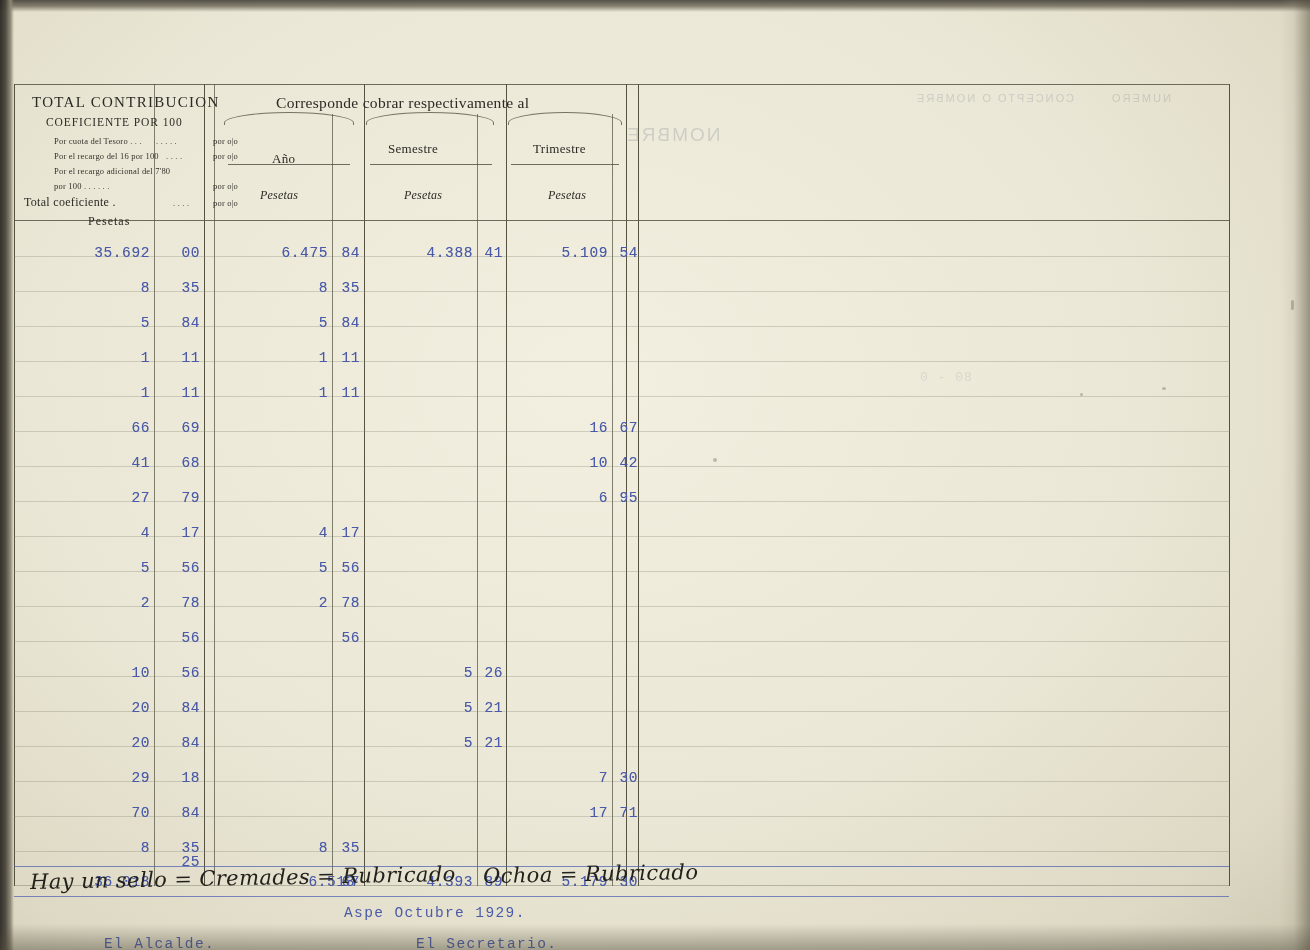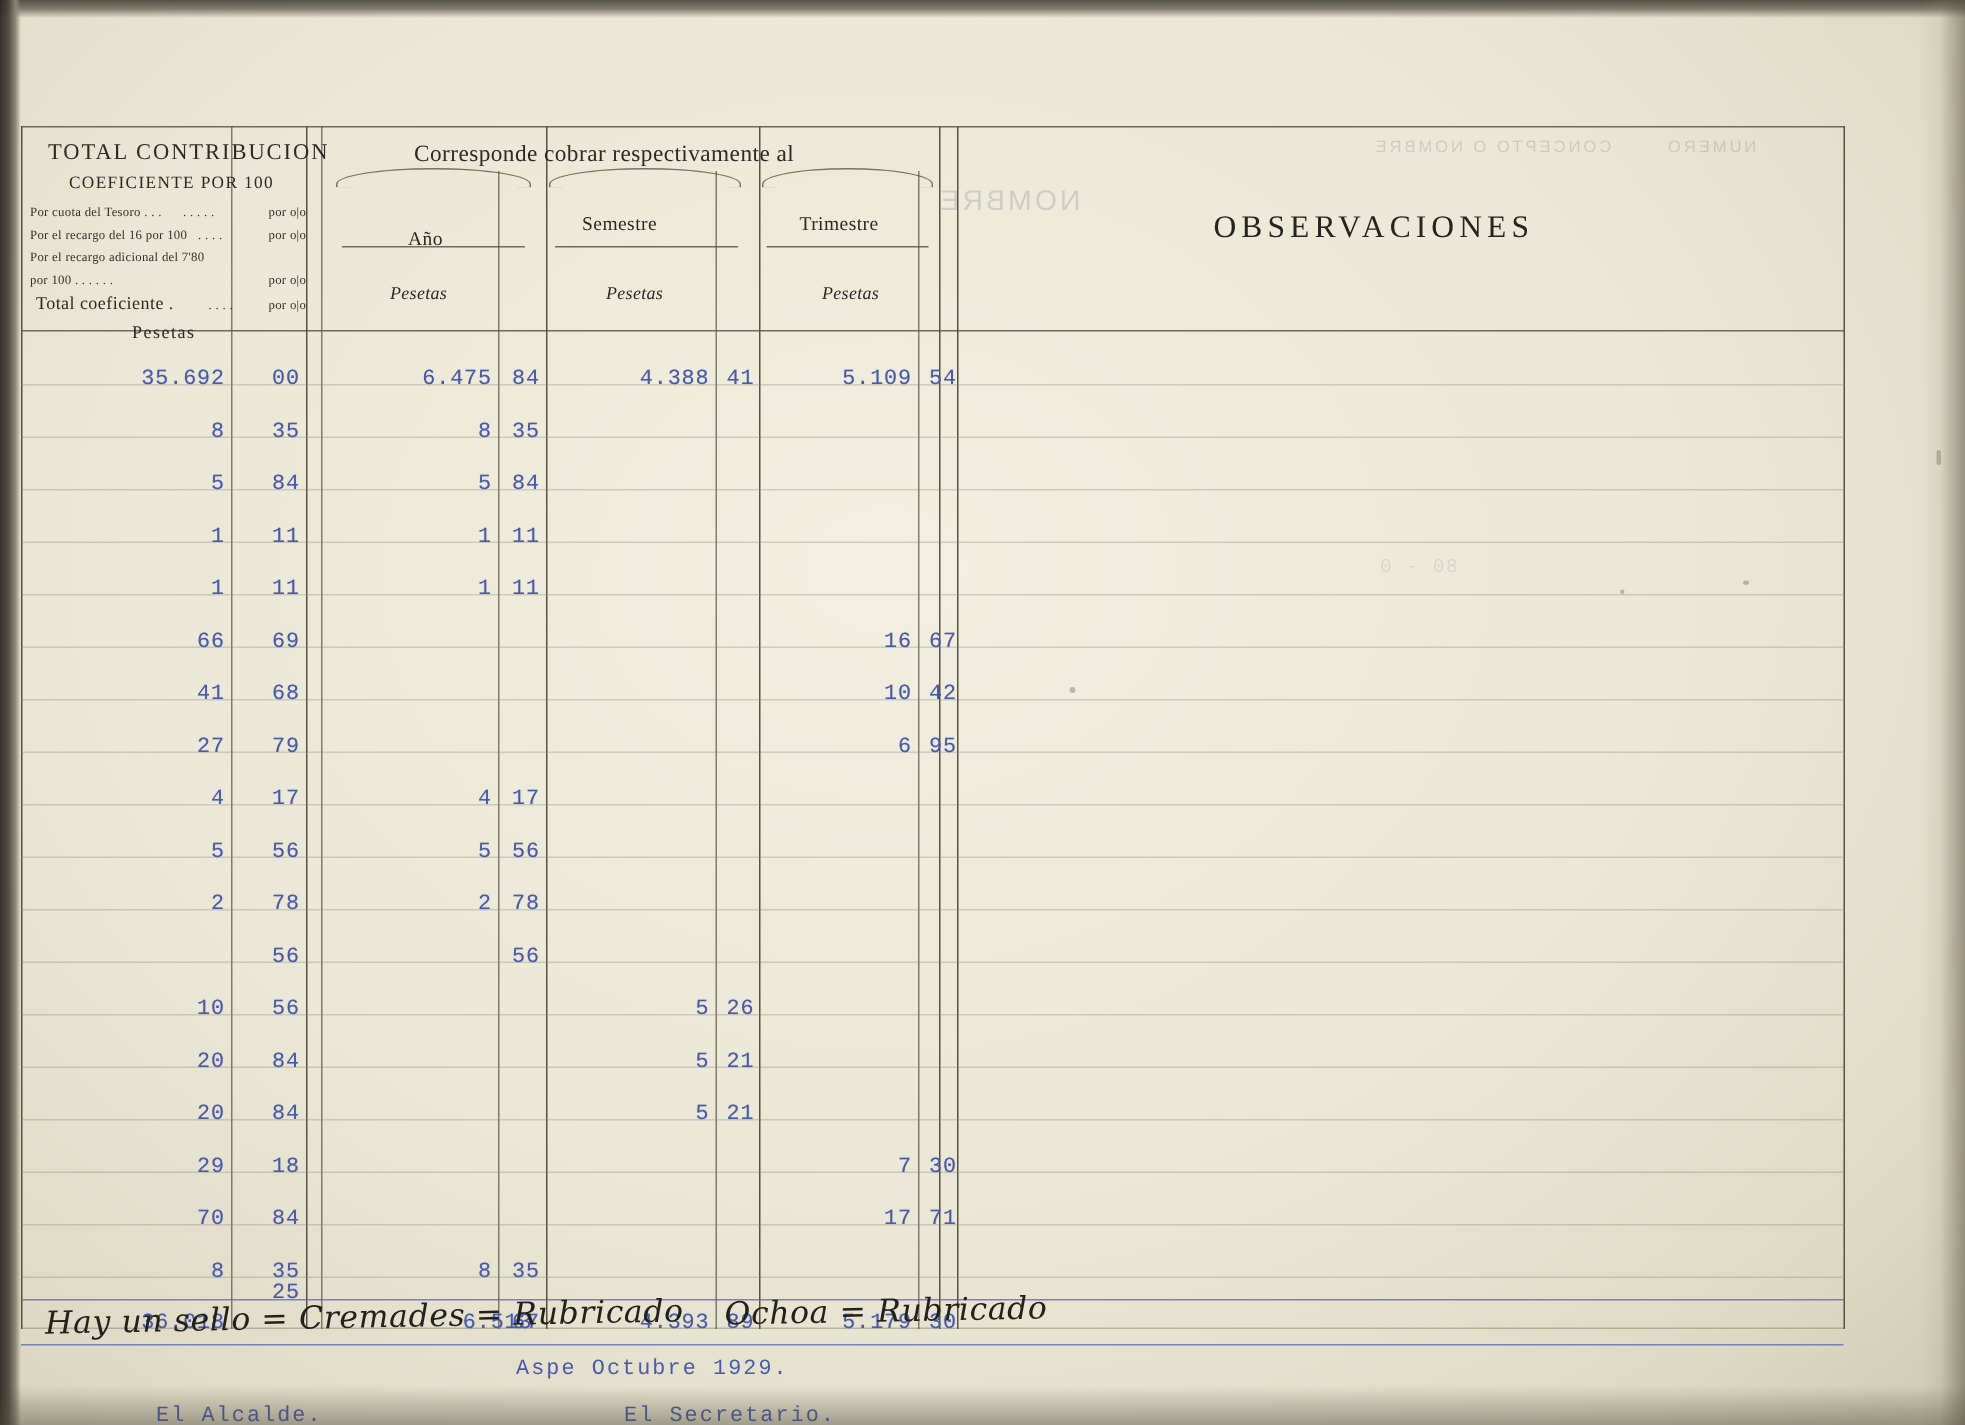--- a/index.html
+++ b/index.html
@@ -94,20 +94,21 @@
     letter-spacing: 1.3px;
   }
   .hdr-coef {
     font-size: 11.5px;
     letter-spacing: .9px;
   }
   .hdr-small {
     font-size: 8.5px;
     letter-spacing: .2px;
     color: #33312a;
+    margin-left: 34px;
   }
   .hdr-total-coef {
     font-size: 12px;
     letter-spacing: .3px;
   }
   .hdr-pesetas-b {
     font-size: 12px;
     letter-spacing: 1px;
   }
   .hdr-corresponde {
@@ -273,21 +274,20 @@
     <div class="hdr hdr-col" style="left:519px; top:57px;">Trimestre</div>
 
     <div class="underline-thin" style="left:214px; top:80px; width:122px;"></div>
     <div class="underline-thin" style="left:356px; top:80px; width:122px;"></div>
     <div class="underline-thin" style="left:497px; top:80px; width:108px;"></div>
 
     <div class="hdr hdr-pesetas-i" style="left:246px; top:104px;">Pesetas</div>
     <div class="hdr hdr-pesetas-i" style="left:390px; top:104px;">Pesetas</div>
     <div class="hdr hdr-pesetas-i" style="left:534px; top:104px;">Pesetas</div>
 
-    <div class="hdr hdr-obs" style="left:795px; top:55px;">OBSERVACIONES</div>
 
     <div class="rowline" style="top:172px;"></div>
     <div class="rowline" style="top:207px;"></div>
     <div class="rowline" style="top:242px;"></div>
     <div class="rowline" style="top:277px;"></div>
     <div class="rowline" style="top:312px;"></div>
     <div class="rowline" style="top:347px;"></div>
     <div class="rowline" style="top:382px;"></div>
     <div class="rowline" style="top:417px;"></div>
     <div class="rowline" style="top:452px;"></div>

